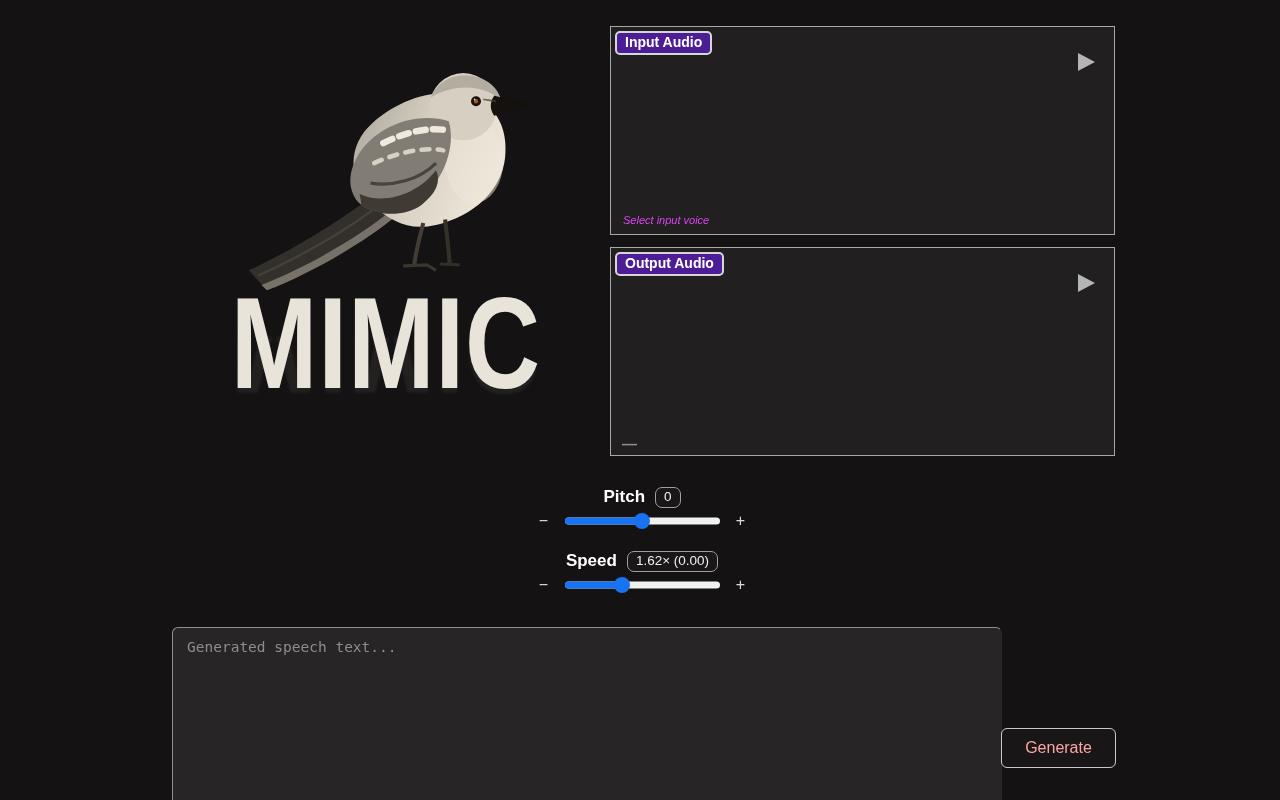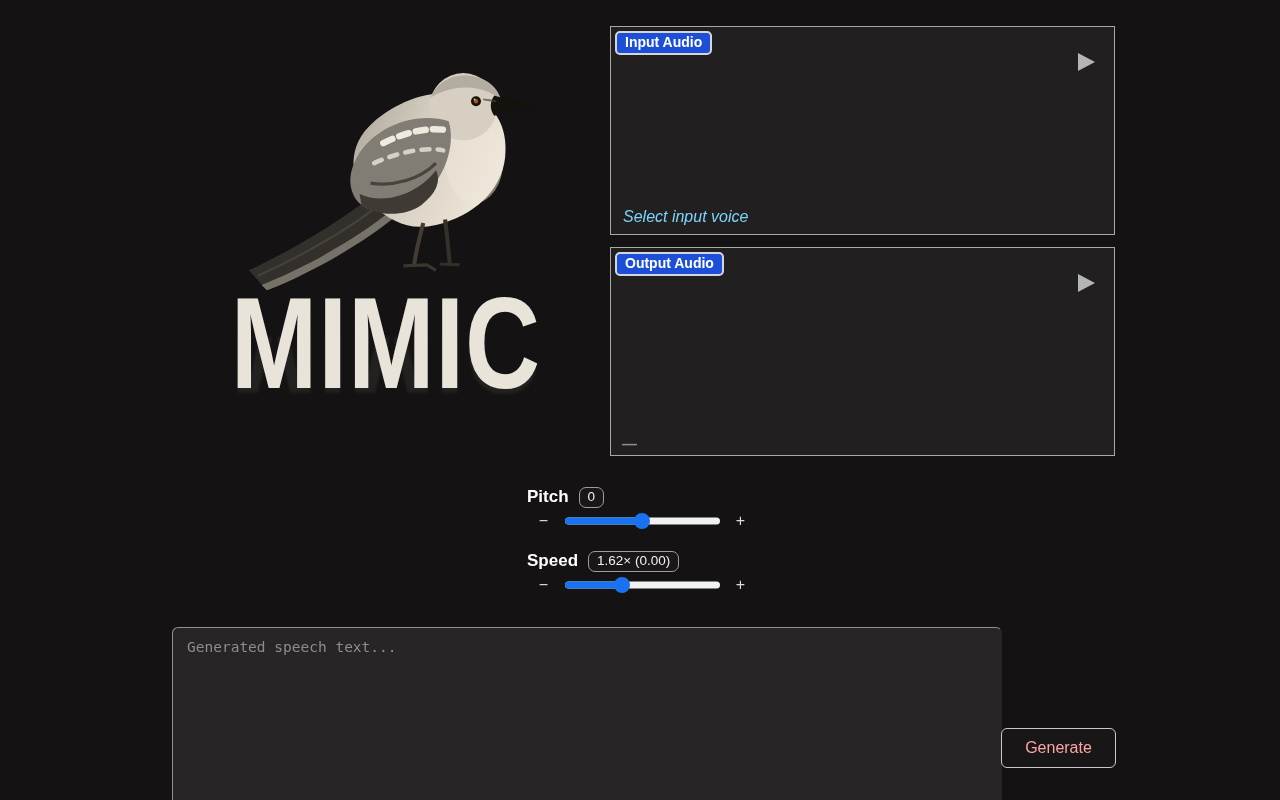--- a/index.html
+++ b/index.html
@@ -27,41 +27,41 @@
 
   
   .panel {
     position:absolute; left:610px; width:505px; height:209px;
     background:#211f1f; border:1px solid #a8a8a8;
   }
   #input-panel  { top:26px; }
   #output-panel { top:247px;padding-left:36px; }
   .panel-chip {
     position:absolute; top:4px; left:4px;
-    border:2px solid #d6d6d6; border-radius:5px; background:#1d4ed8;
+    border:2px solid #d6d6d6; border-radius:5px; background:#4c1d95;
     padding:1px 8px 3px; font-size:14px; font-weight:bold; color:#fff;
   }
   .play-btn {
     position:absolute; top:25px; right:18px; width:20px; height:20px;
     background:none; border:none; padding:0; cursor:pointer; display:block;
   }
   .play-btn svg { display:block; }
   .panel-hint {
     position:absolute; left:12px; bottom:8px;
-    font-style:italic; font-size:16px; color:#7dd3fc;
+    font-style:italic; font-size:11px; color:#d946ef;
   }
   .panel-dash {
     position:absolute; left:11px; bottom:3px;
     font-size:15px; font-weight:bold; color:#8f8f8f;
   }
 
   
   .ctrl-group {
     position:absolute; left:527px; width:230px;
-    display:flex; flex-direction:column; 
+    display:flex; flex-direction:column; align-items:center;
   }
   #pitch-group { top:486px; }
   #speed-group { top:550px; }
   .ctrl-label-row { display:flex; align-items:center; gap:10px; height:22px; }
   .ctrl-label { font-size:17px; font-weight:600; color:#fff; }
   .ctrl-badge {
     border:1.5px solid #9f9f9f; border-radius:7px; background:#191717;
     padding:0px 8px 2px; font-size:13.5px; color:#f0f0f0; line-height:17px;
   }
   .slider-row {

